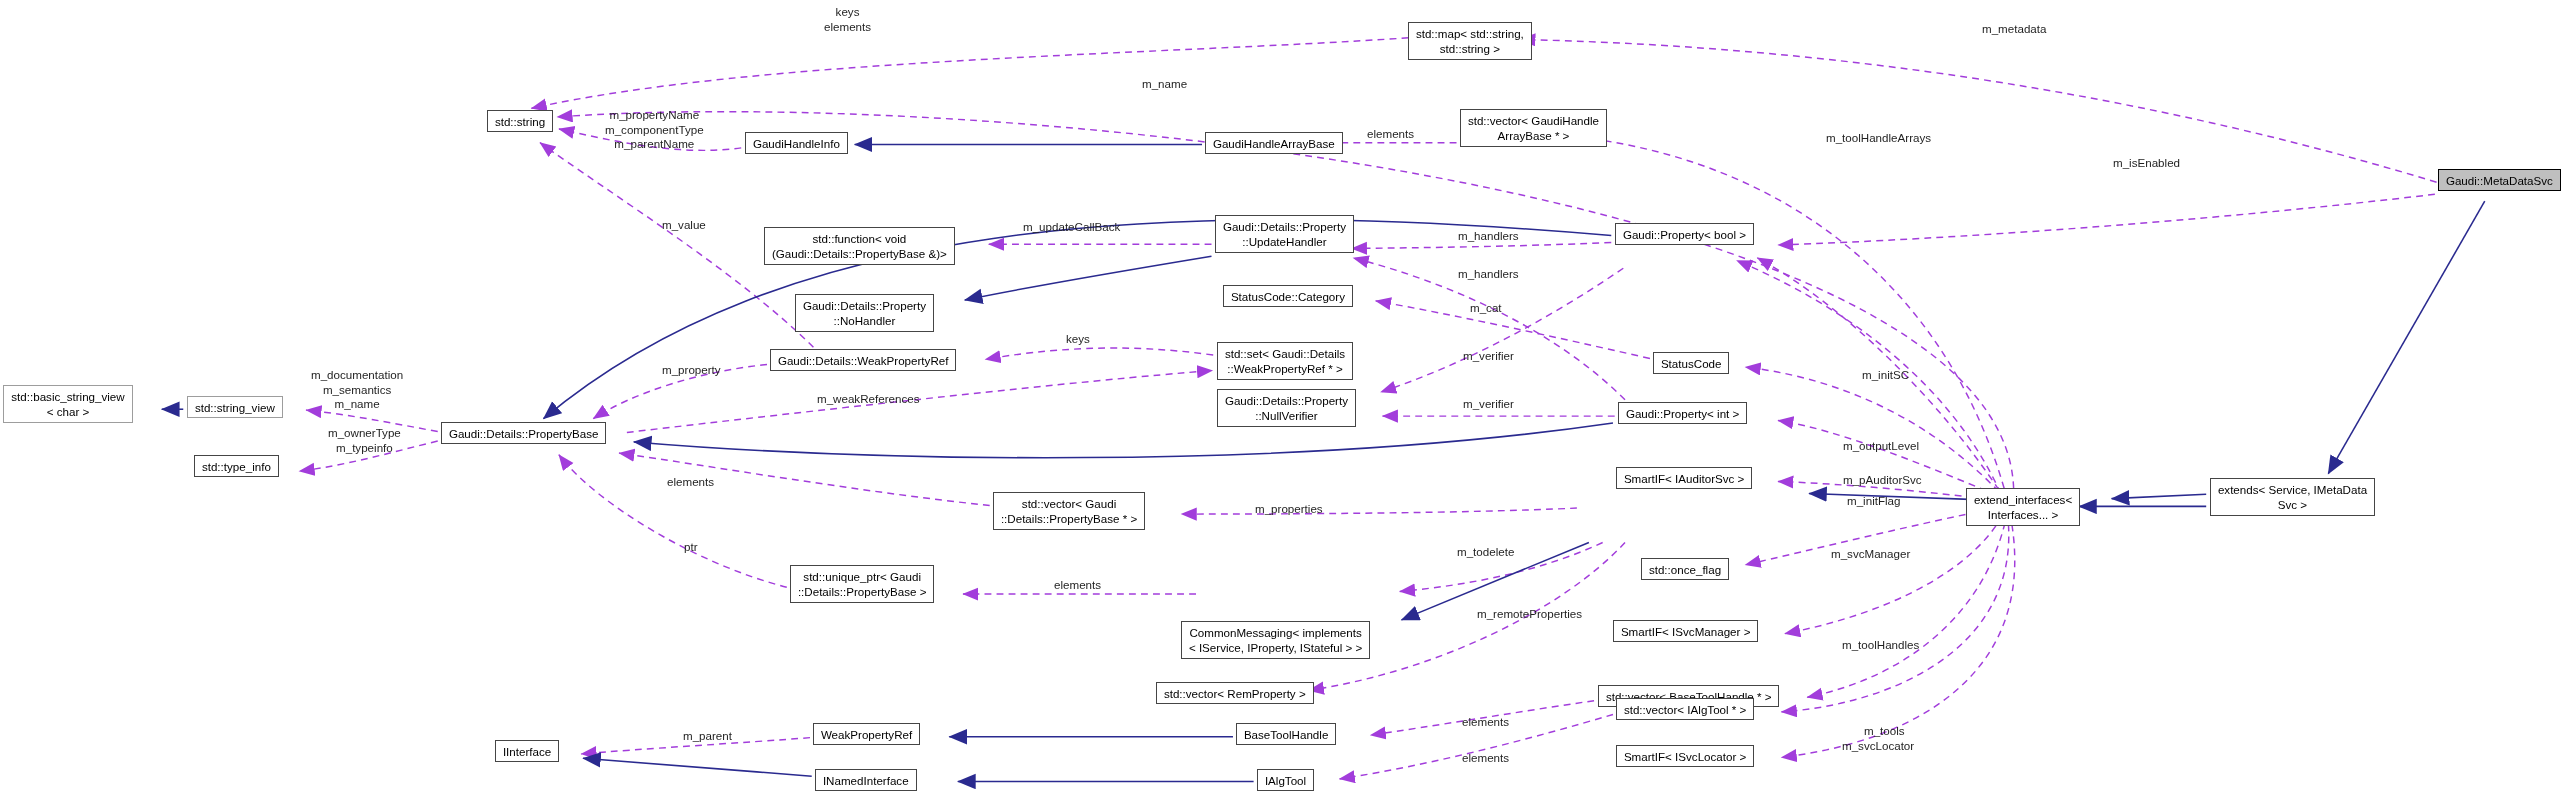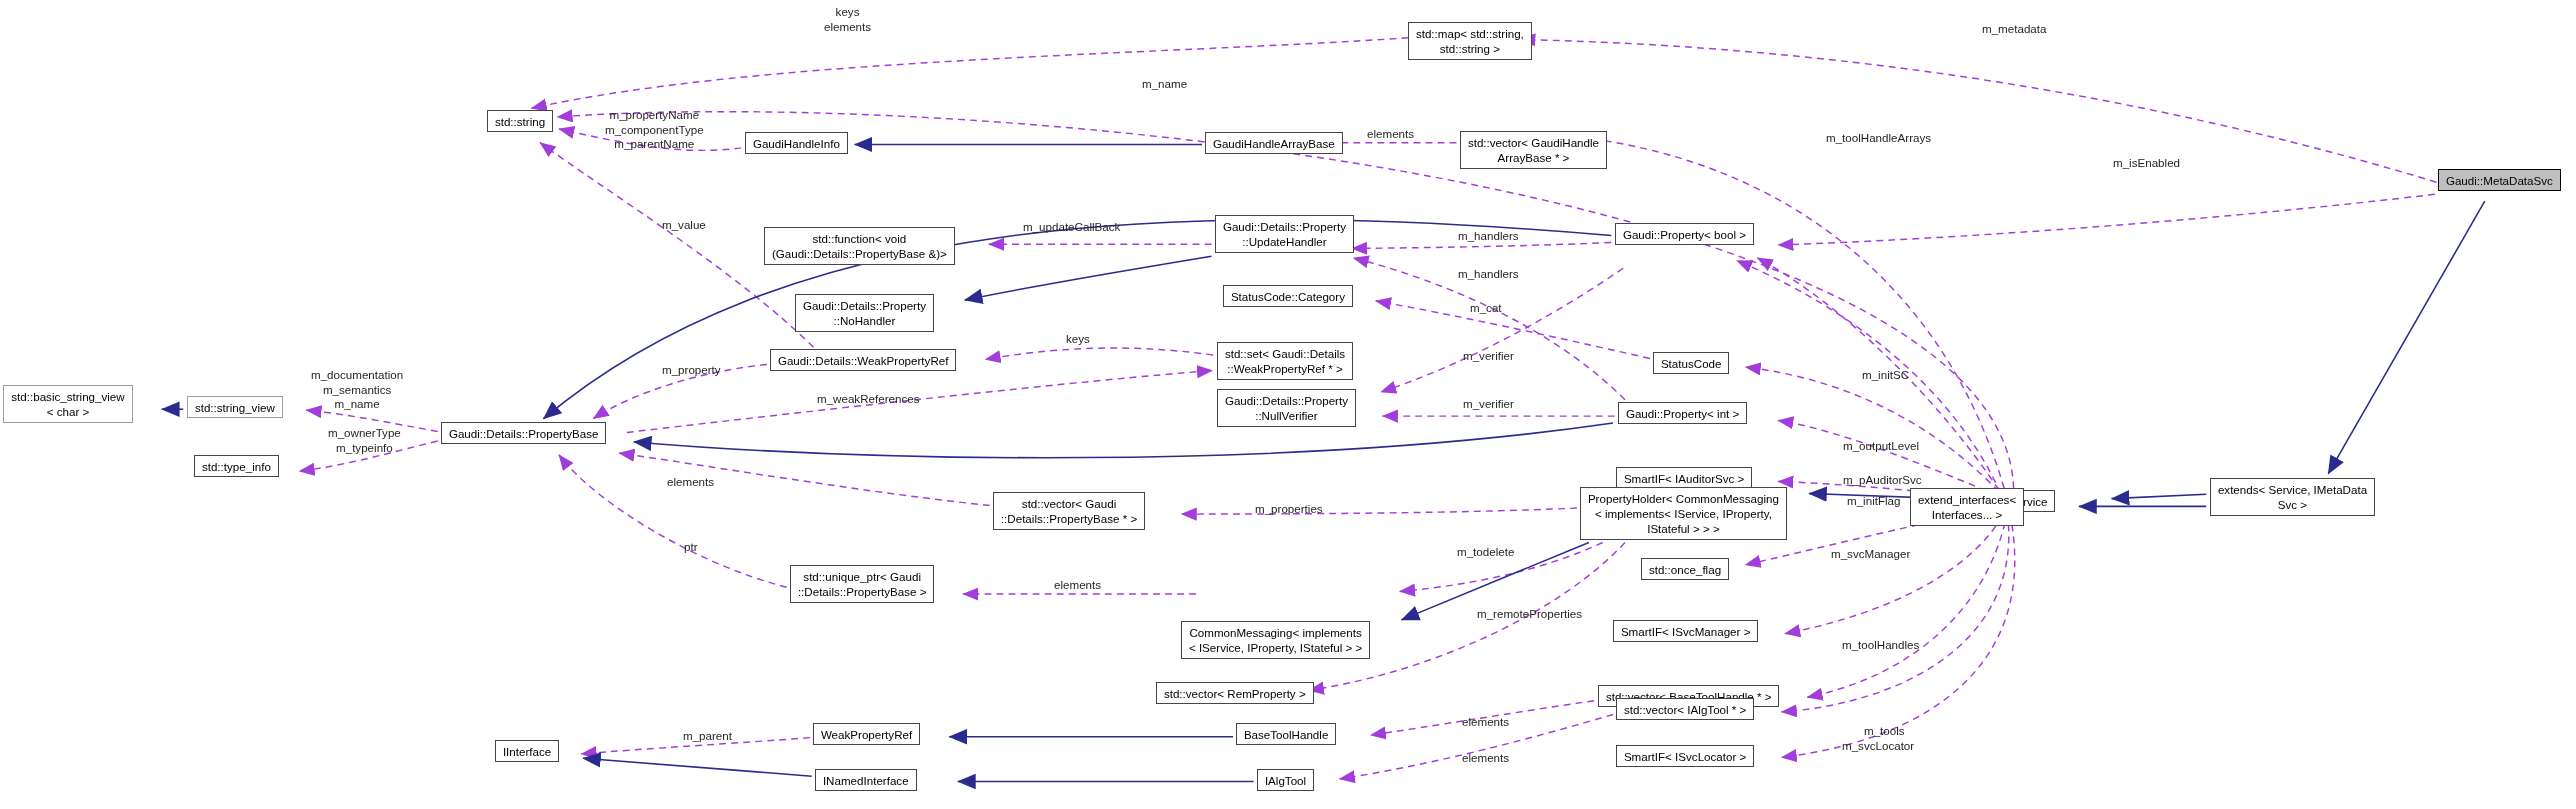--- a/index.html
+++ b/index.html
@@ -89,21 +89,21 @@
       <path d="M1458,909 L1114,909" marker-end="url(#ai)"></path>
       <path d="M944,903 C850,895 745,888 678,882" marker-end="url(#ai)"></path>
     </g>
   </svg>
 
   <div class="node" style="left:1408px;top:22.4px">std::map&lt; std::string,
 std::string &gt;</div>
   <div class="node" style="left:487px;top:110px">std::string</div>
   <div class="node" style="left:745px;top:132px">GaudiHandleInfo</div>
   <div class="node" style="left:1205px;top:132px">GaudiHandleArrayBase</div>
-  <div class="node" style="left:1460px;top:131px">std::vector&lt; GaudiHandle
+  <div class="node" style="left:1460px;top:109px">std::vector&lt; GaudiHandle
 ArrayBase * &gt;</div>
   <div class="node main" style="left:2438px;top:169px">Gaudi::MetaDataSvc</div>
   <div class="node" style="left:764px;top:227px">std::function&lt; void
 (Gaudi::Details::PropertyBase &amp;)&gt;</div>
   <div class="node" style="left:1215px;top:215px">Gaudi::Details::Property
 ::UpdateHandler</div>
   <div class="node" style="left:1615px;top:223px">Gaudi::Property&lt; bool &gt;</div>
   <div class="node" style="left:795px;top:294px">Gaudi::Details::Property
 ::NoHandler</div>
   <div class="node" style="left:1223px;top:285px">StatusCode::Category</div>
@@ -118,24 +118,21 @@
 &lt; char &gt;</div>
   <div class="node ext" style="left:187px;top:396px">std::string_view</div>
   <div class="node" style="left:441px;top:422px">Gaudi::Details::PropertyBase</div>
   <div class="node" style="left:194px;top:455px">std::type_info</div>
   <div class="node" style="left:1616px;top:467px">SmartIF&lt; IAuditorSvc &gt;</div>
   <div class="node" style="left:2001px;top:490px">Service</div>
   <div class="node" style="left:2210px;top:478px">extends&lt; Service, IMetaData
 Svc &gt;</div>
   <div class="node" style="left:993px;top:492px">std::vector&lt; Gaudi
 ::Details::PropertyBase * &gt;</div>
-  <div class="node" style="left:1580px;top:487px">PropertyHolder&lt; CommonMessaging
-&lt; implements&lt; IService, IProperty,
-IStateful &gt; &gt; &gt;</div>
-  <div class="node" style="left:1910px;top:488px">extend_interfaces&lt;
+  <div class="node" style="left:1966px;top:488px">extend_interfaces&lt;
 Interfaces... &gt;</div>
   <div class="node" style="left:1641px;top:558px">std::once_flag</div>
   <div class="node" style="left:790px;top:565px">std::unique_ptr&lt; Gaudi
 ::Details::PropertyBase &gt;</div>
   <div class="node" style="left:1613px;top:620px">SmartIF&lt; ISvcManager &gt;</div>
   <div class="node" style="left:1181px;top:621px">CommonMessaging&lt; implements
 &lt; IService, IProperty, IStateful &gt; &gt;</div>
   <div class="node" style="left:1598px;top:685px">std::vector&lt; BaseToolHandle * &gt;</div>
   <div class="node" style="left:1156px;top:682px">std::vector&lt; RemProperty &gt;</div>
   <div class="node" style="left:1616px;top:698px">std::vector&lt; IAlgTool * &gt;</div>

